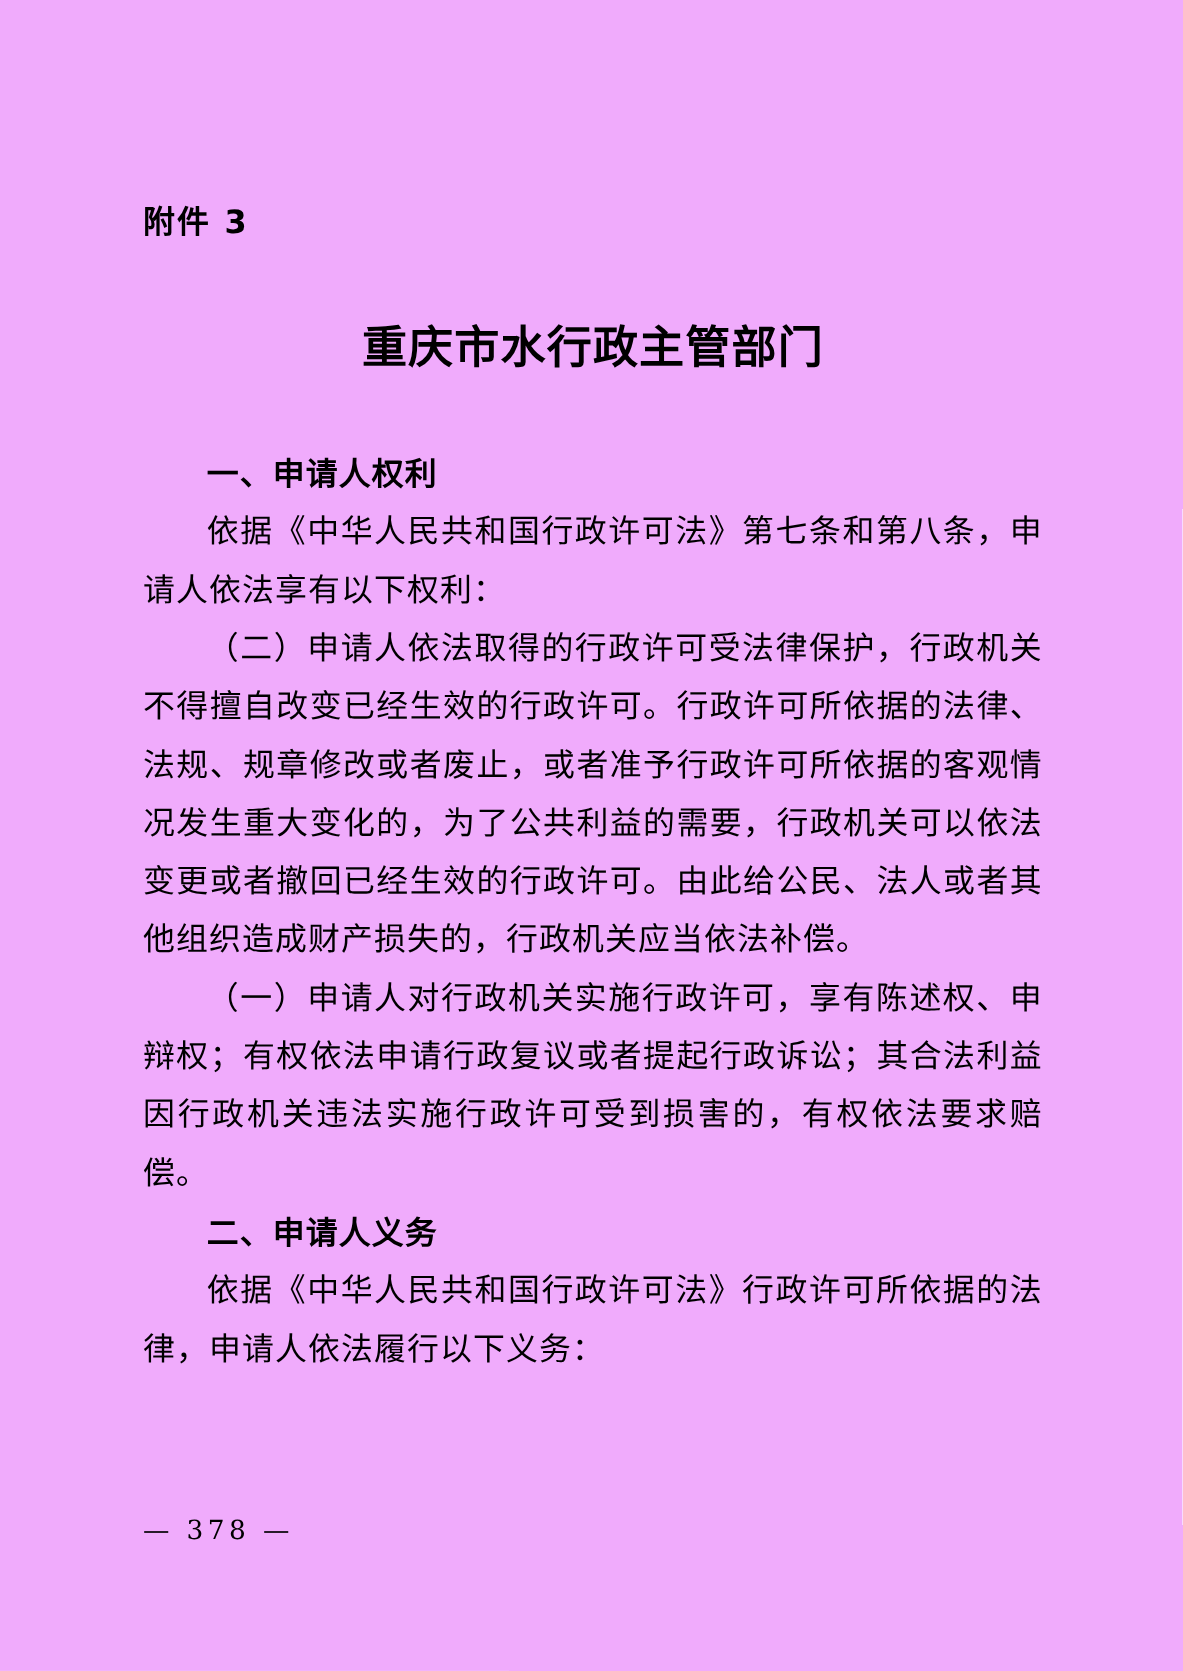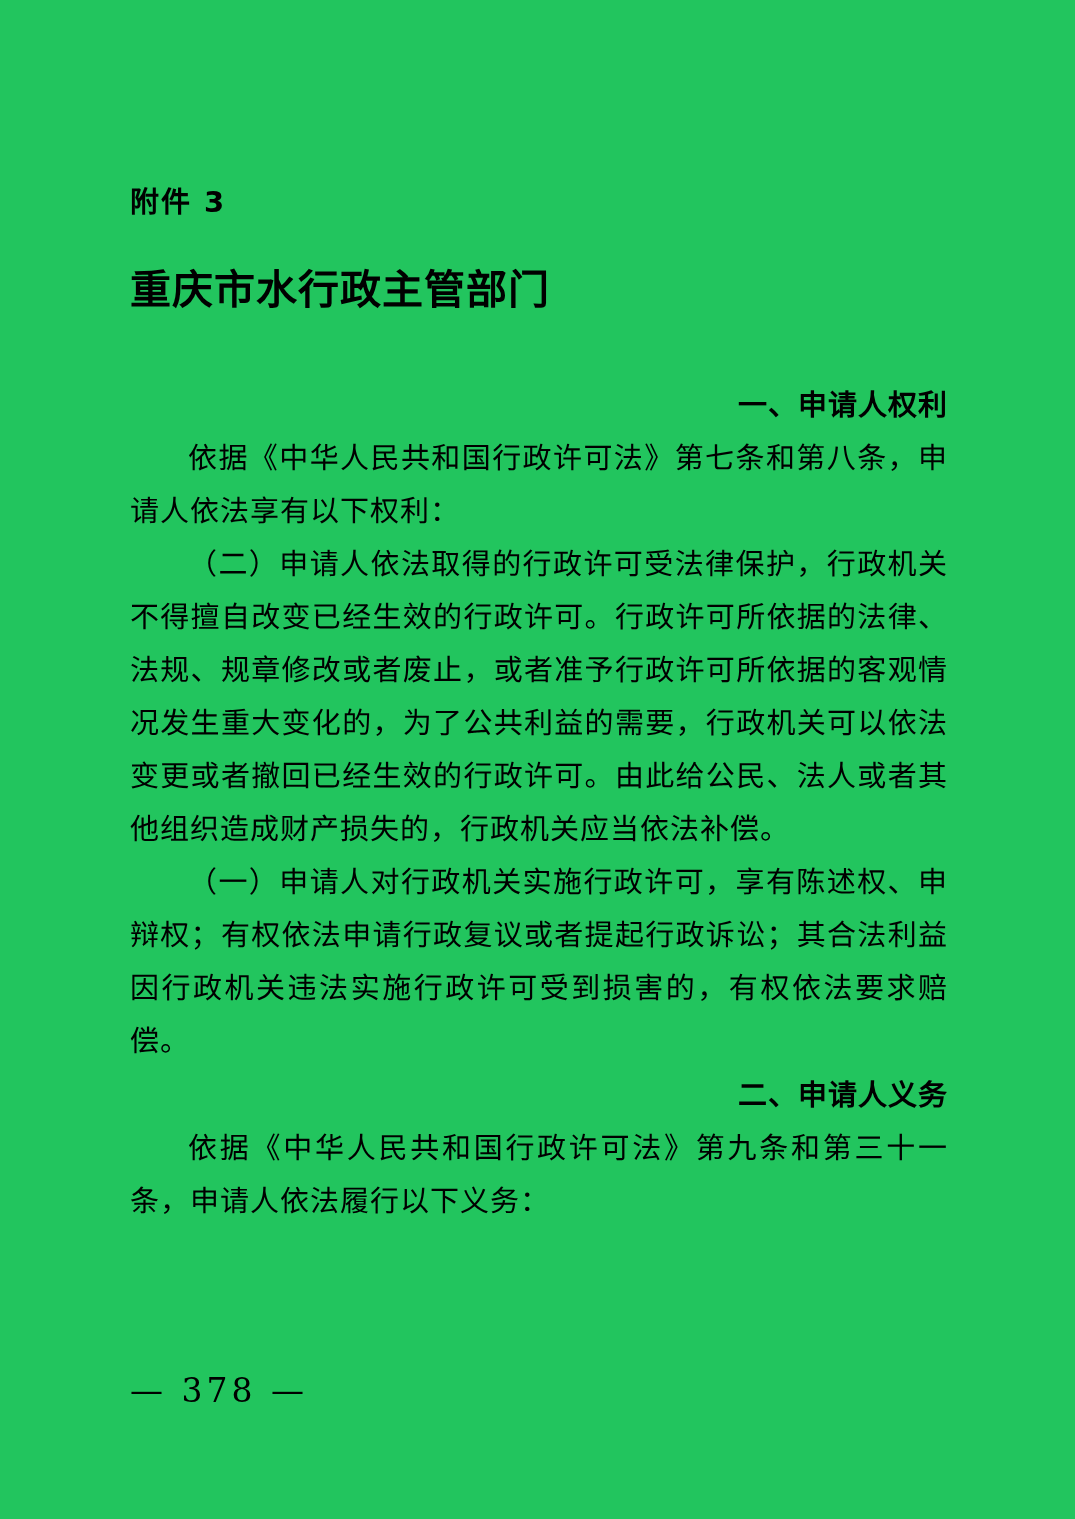--- a/index.html
+++ b/index.html
@@ -4,75 +4,75 @@
 <style>
   html, body {
     margin: 0;
     padding: 0;
     background: #ffffff;
   }
   .page {
     position: relative;
     width: 1075px;
     height: 1519px;
-    background: #22c55e;
+    background: #f0abfc;
     color: #000000;
     overflow: hidden;
     font-family: "DejaVu Serif", "Liberation Serif", serif;
   }
   .content {
     position: absolute;
     left: 130px;
     top: 0;
     width: 818px;
   }
   .attachment {
     margin-top: 186px;
     font-family: "DejaVu Sans", "Liberation Sans", sans-serif;
     font-weight: bold;
     font-size: 29px;
     line-height: 32px;
     letter-spacing: 2px;
   }
   .doc-title {
-    margin-top: 42px;
+    margin-top: 68px;
+    text-align: center;
     font-family: "DejaVu Serif", "Liberation Serif", serif;
     font-weight: bold;
     font-size: 41px;
     line-height: 60px;
     letter-spacing: 1px;
   }
   .body-text {
     margin-top: 58px;
   }
   .section-heading {
     font-family: "DejaVu Sans", "Liberation Sans", sans-serif;
     font-weight: bold;
     font-size: 29px;
     line-height: 54px;
     text-indent: 2em;
     margin: 0;
     letter-spacing: 1px;
-    text-align: right;
   }
   .para {
     font-family: Liberation Serif, serif;
     font-size: 29px;
     line-height: 53px;
     text-indent: 2em;
     text-align: justify;
     margin: 0;
     letter-spacing: 1px;
   }
   .page-number {
     position: absolute;
     left: 130px;
     bottom: 112px;
     font-family: "DejaVu Serif", "Liberation Serif", serif;
-    font-size: 33px;
+    font-size: 24px;
     line-height: 32px;
     letter-spacing: 4px;
   }
 </style>
 </head>
 <body>
 
 <div class="page">
   <div class="content">
 
@@ -87,20 +87,20 @@
       <h2 class="section-heading">一、申请人权利</h2>
 
       <p class="para">依据《中华人民共和国行政许可法》第七条和第八条，申请人依法享有以下权利：</p>
 
       <p class="para">（二）申请人依法取得的行政许可受法律保护，行政机关不得擅自改变已经生效的行政许可。行政许可所依据的法律、法规、规章修改或者废止，或者准予行政许可所依据的客观情况发生重大变化的，为了公共利益的需要，行政机关可以依法变更或者撤回已经生效的行政许可。由此给公民、法人或者其他组织造成财产损失的，行政机关应当依法补偿。</p>
 
       <p class="para">（一）申请人对行政机关实施行政许可，享有陈述权、申辩权；有权依法申请行政复议或者提起行政诉讼；其合法利益因行政机关违法实施行政许可受到损害的，有权依法要求赔偿。</p>
 
       <h2 class="section-heading">二、申请人义务</h2>
 
-      <p class="para">依据《中华人民共和国行政许可法》第九条和第三十一条，申请人依法履行以下义务：</p>
+      <p class="para">依据《中华人民共和国行政许可法》行政许可所依据的法律，申请人依法履行以下义务：</p>
 
 
     </div>
   </div>
 
   <div class="page-number">— 378 —</div>
 </div>
 
 </body></html>

